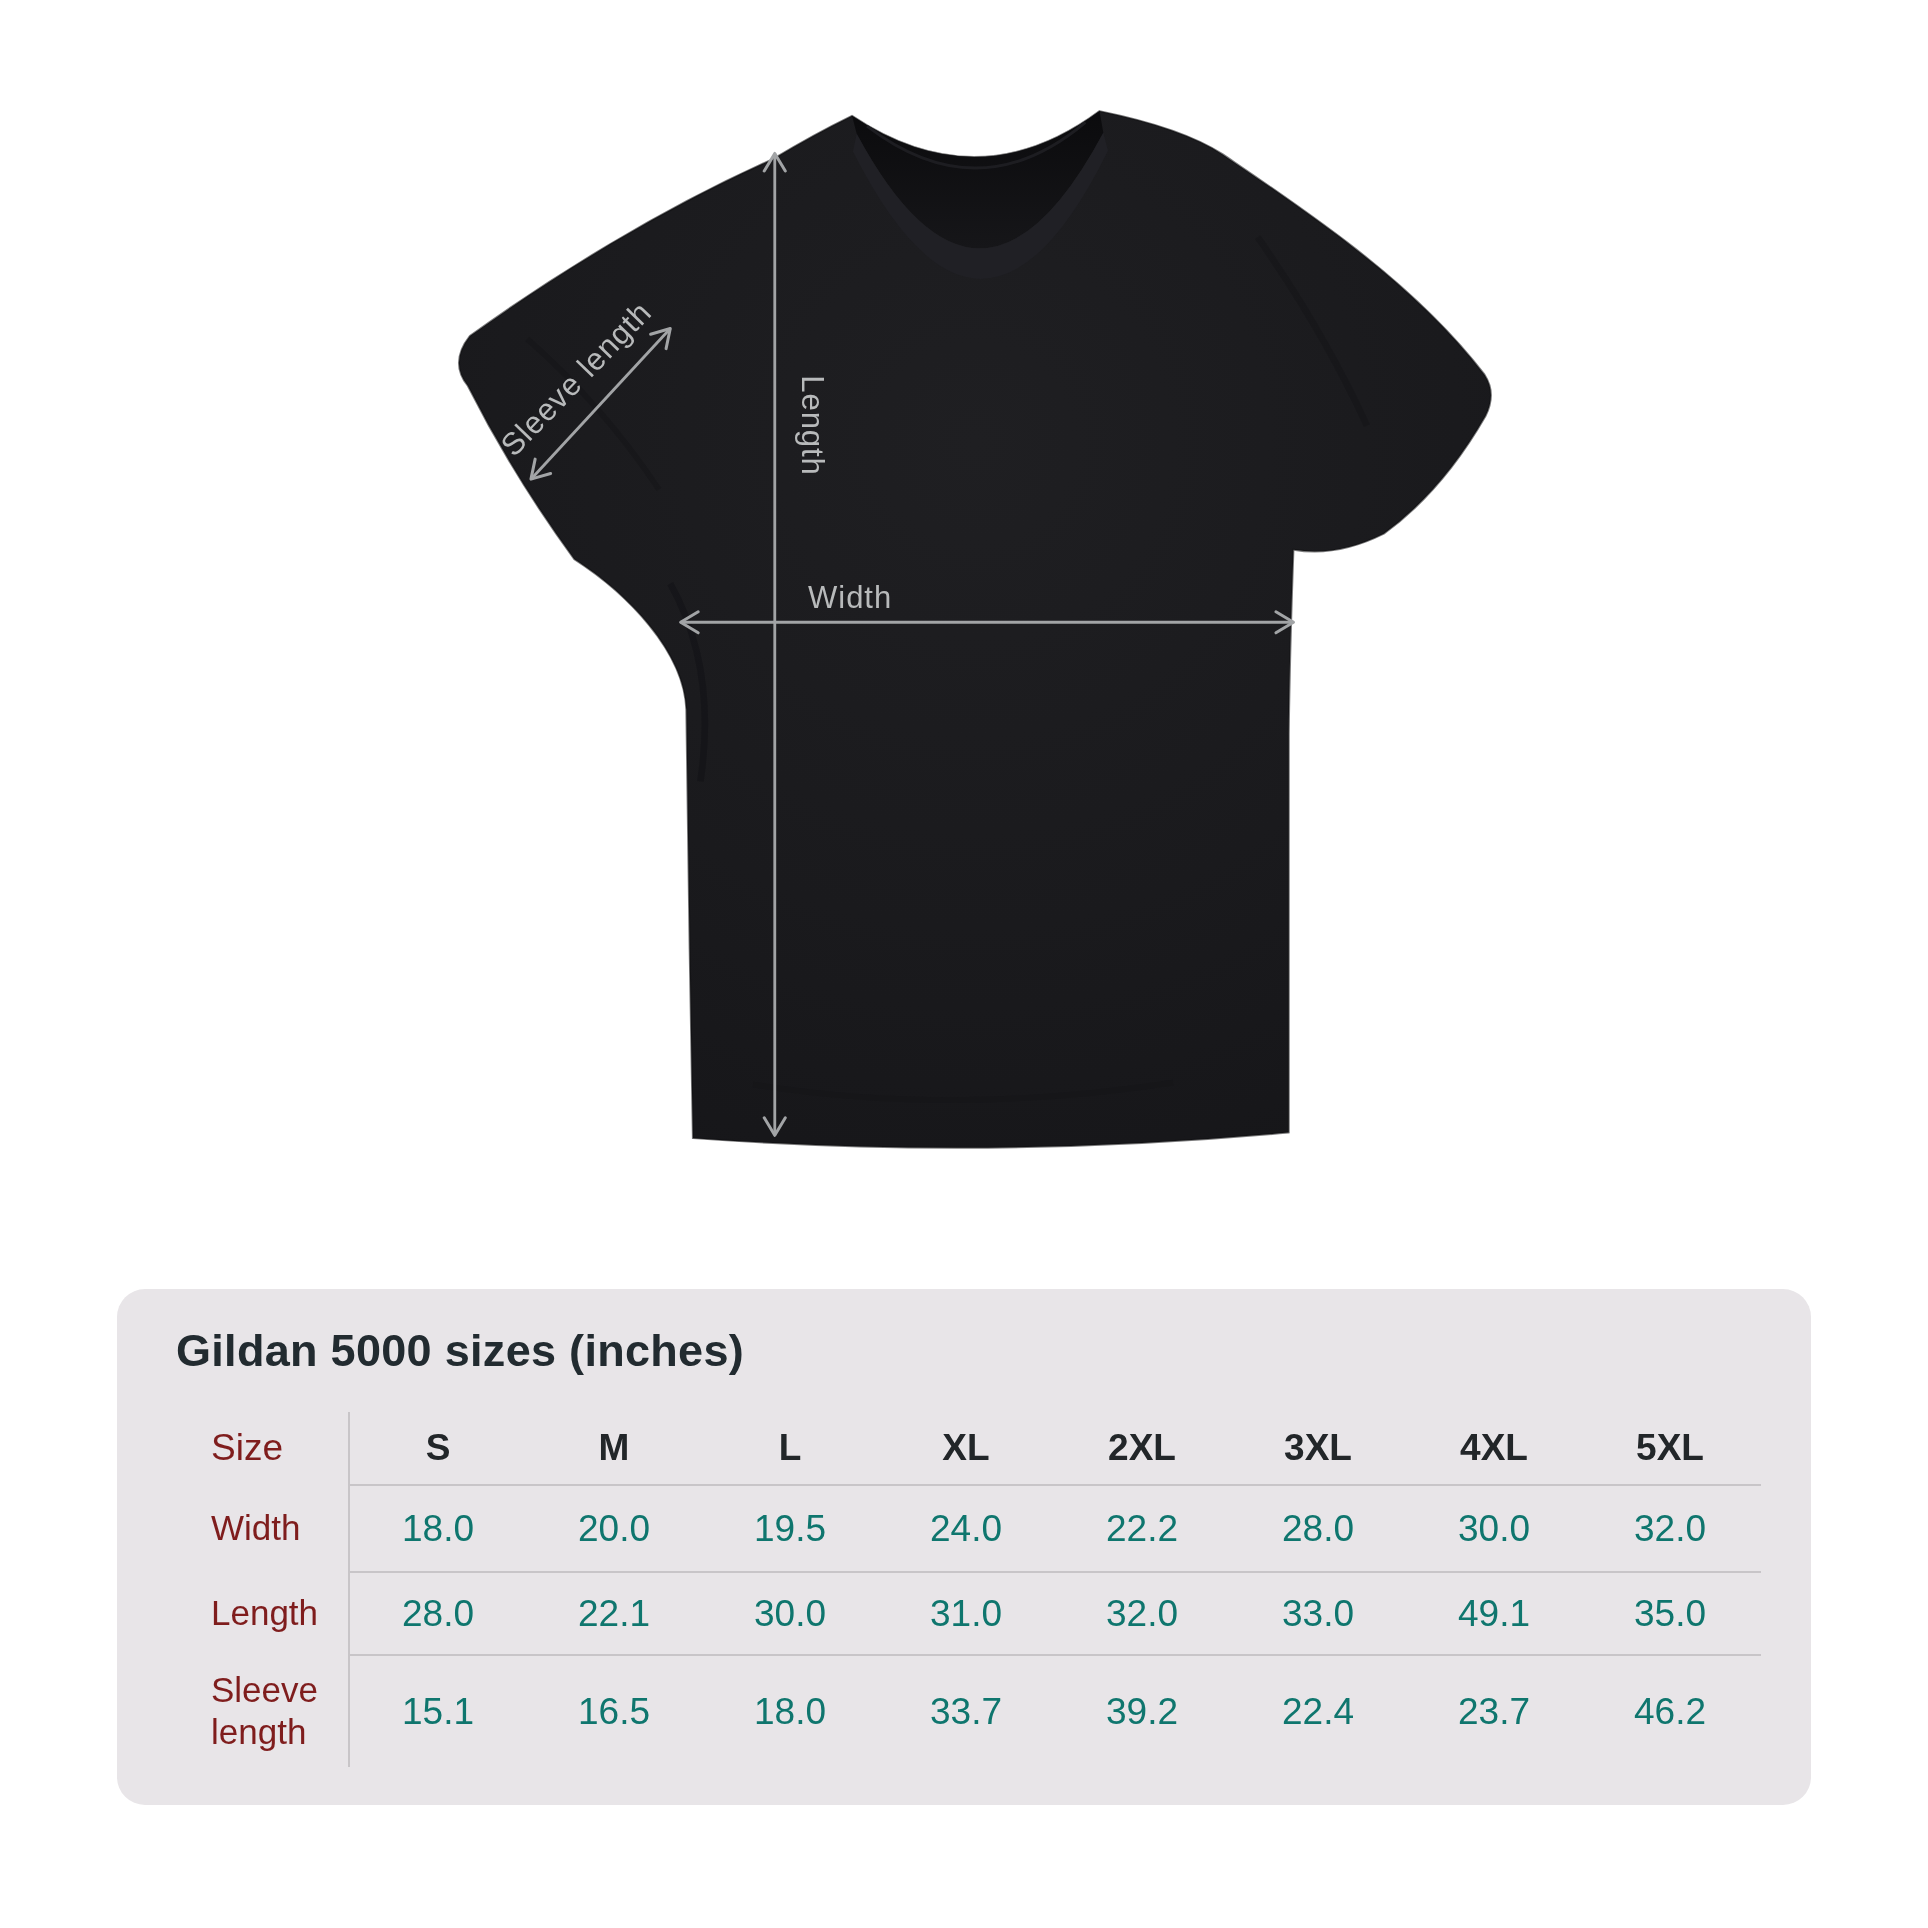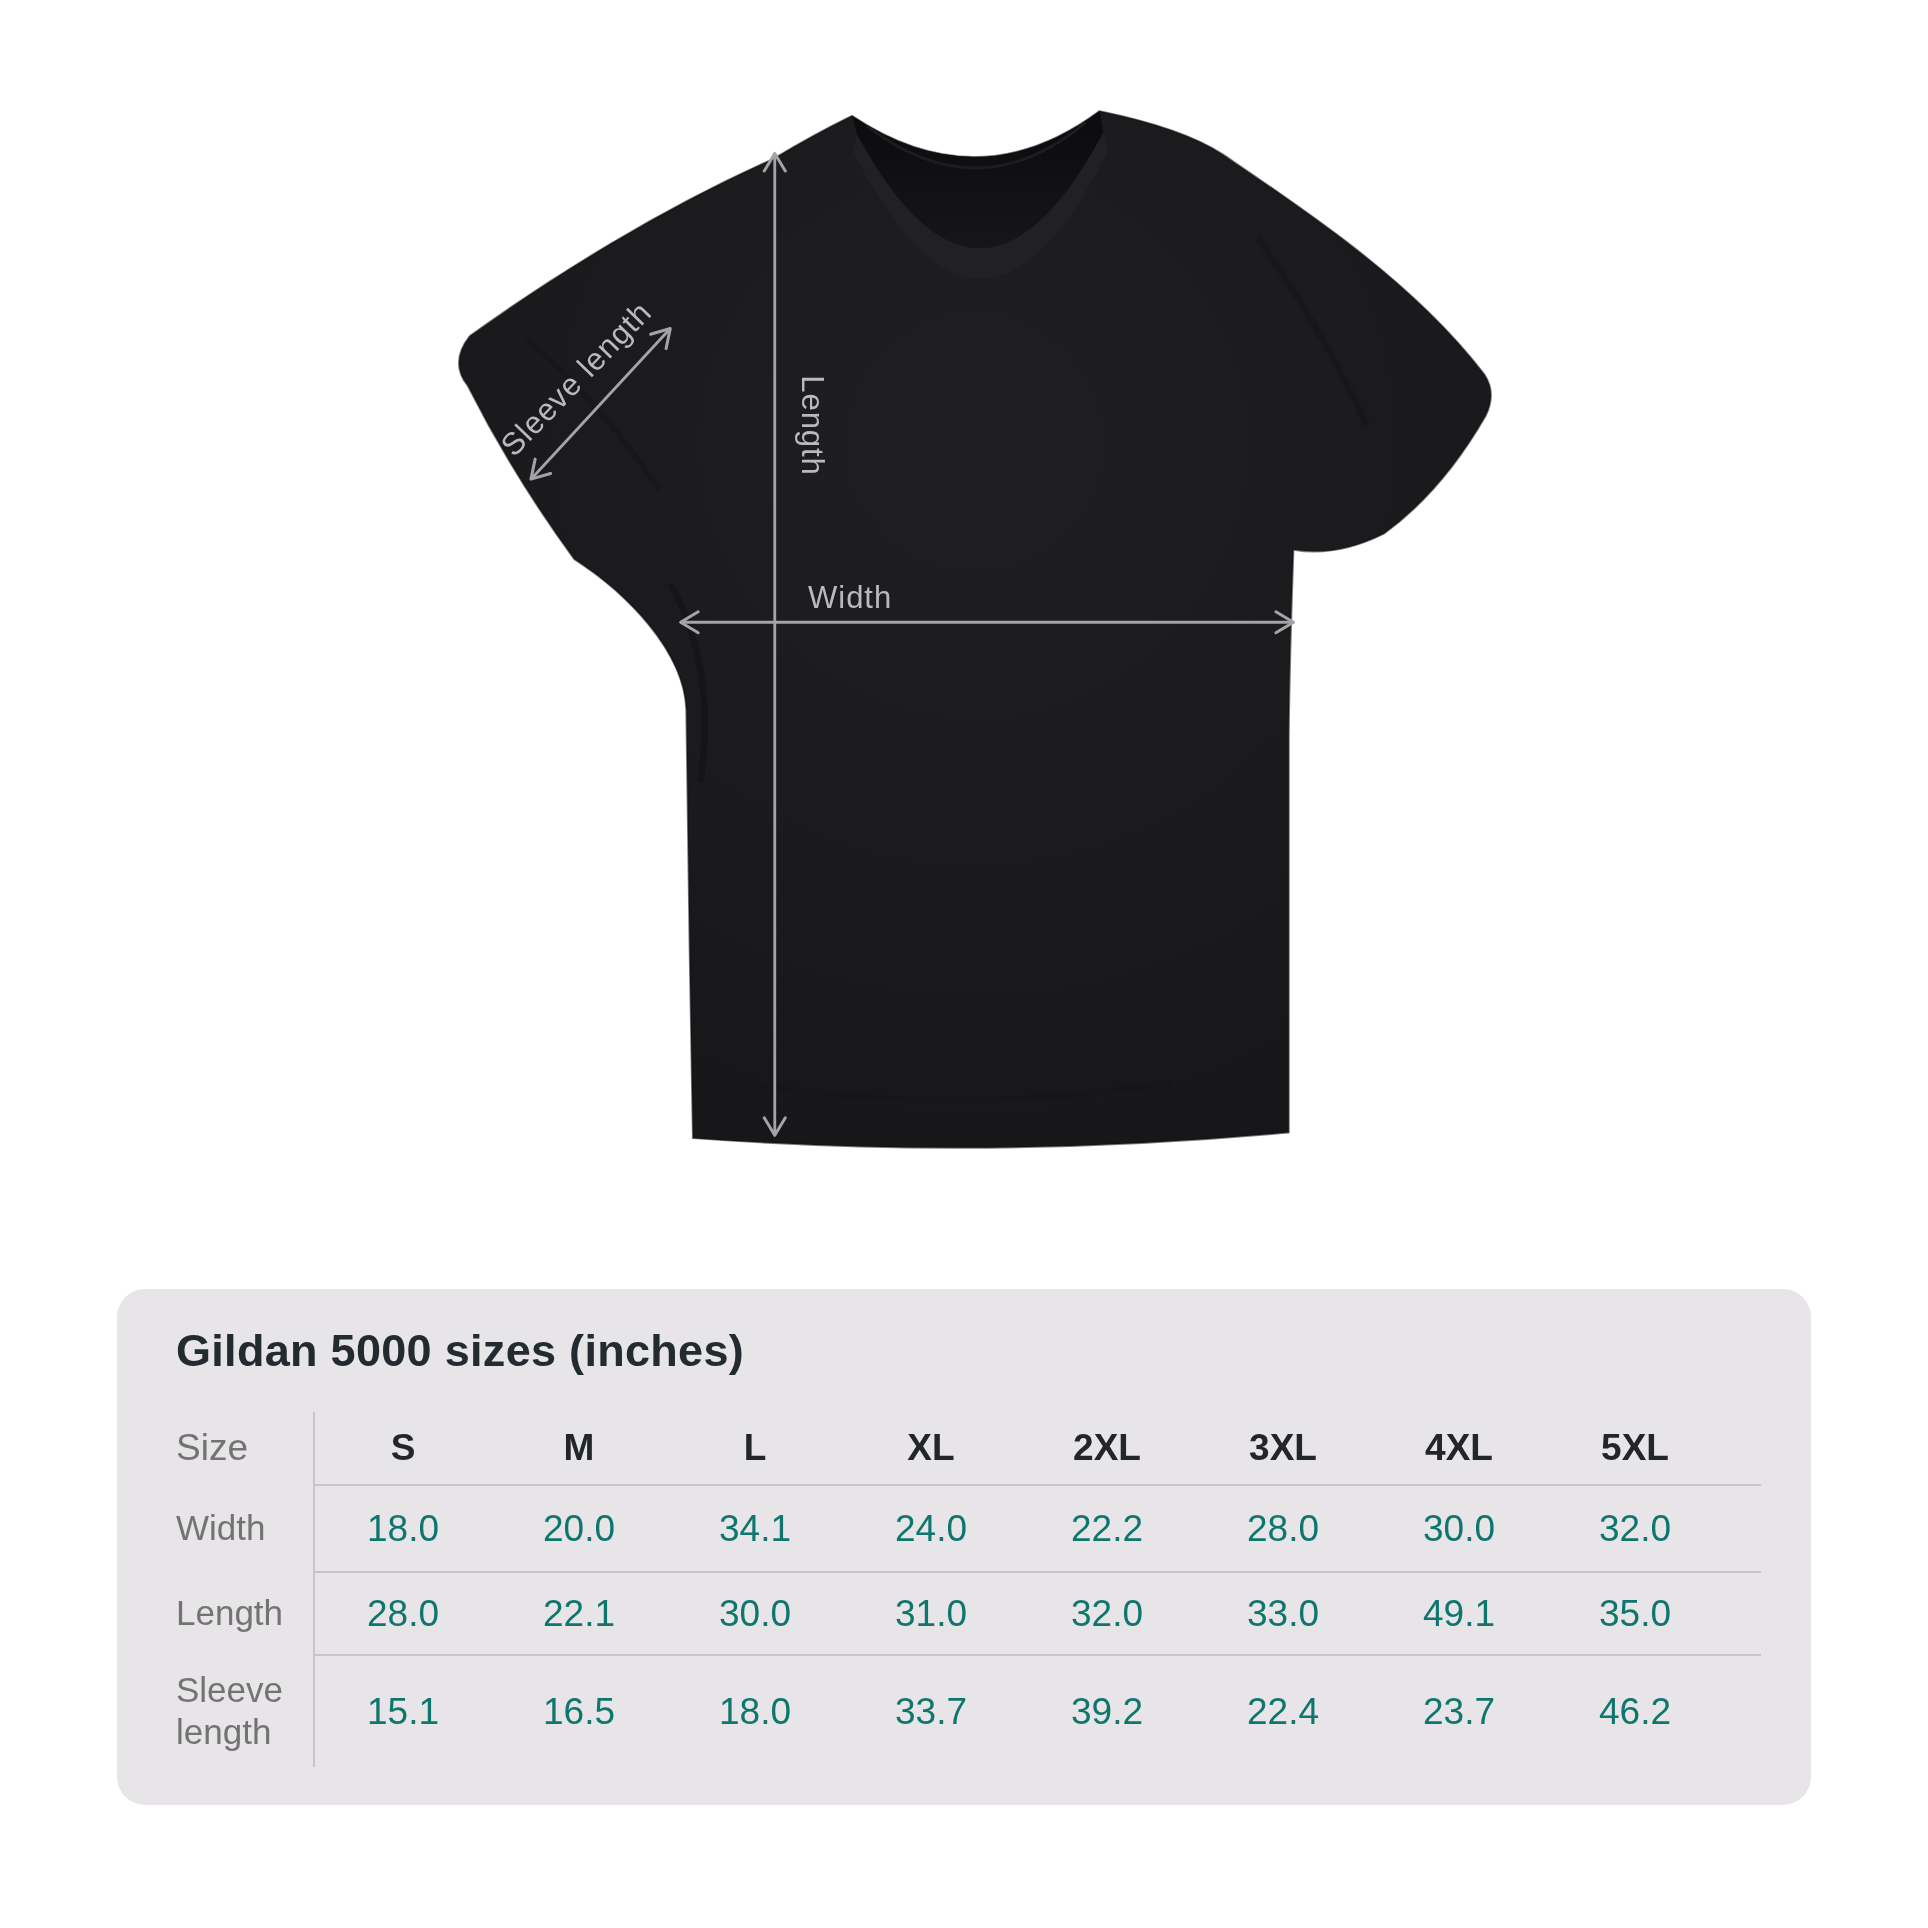--- a/index.html
+++ b/index.html
@@ -6,22 +6,22 @@
   #stage{position:relative;width:1928px;height:1928px;overflow:hidden;
          font-family:"Liberation Sans",sans-serif;background:#ffffff;}
   #diagram{position:absolute;left:0;top:0;}
 
   .card{position:absolute;left:117px;top:1289px;width:1694px;height:516px;
         background:var(--card-bg,#e8e5e8);border-radius:28px;}
   .card-title{position:absolute;left:59px;top:34px;margin:0;
         font-size:45px;line-height:55px;font-weight:700;color:#222b30;letter-spacing:0.3px;}
   .size-table{position:absolute;left:59px;top:123px;width:1585px;}
   .trow{display:flex;}
-  .rlabel{width:137px;display:flex;align-items:center;color:#737373;
-        font-size:35px;line-height:1.18;padding-right:9.4px;box-sizing:border-box;}
+  .rlabel{width:137px;display:flex;align-items:center;color:#7f1d1d;
+        font-size:35px;line-height:1.18;padding-right:9.4px;box-sizing:border-box;margin-left:35px;}
   .r-head .rlabel{font-size:37px;}
   .cells{flex:1;display:grid;grid-template-columns:repeat(8,176px);
         align-items:center;border-left:2.8px solid var(--line,#c8c5c8);}
   .trow + .trow .cells{border-top:2.8px solid var(--line,#c8c5c8);}
   .r-head{height:72px;}.r-width{height:87px;}.r-length{height:83px;}.r-sleeve{height:113px;}
   .cell{text-align:center;font-size:37px;color:#0f766e;}
   .r-head .cell{font-weight:700;color:#222629;font-size:37px;}
   .ann-text{fill:var(--lab,#b8babb);font-family:"Liberation Sans",sans-serif;letter-spacing:1px;}
 </style>
 </head>
@@ -98,21 +98,21 @@
             <div class="cell chead">3XL</div>
             <div class="cell chead">4XL</div>
             <div class="cell chead">5XL</div>
           </div>
         </div>
         <div class="trow r-width">
           <div class="rlabel">Width</div>
           <div class="cells">
             <div class="cell val">18.0</div>
             <div class="cell val">20.0</div>
-            <div class="cell val">34.1</div>
+            <div class="cell val">19.5</div>
             <div class="cell val">24.0</div>
             <div class="cell val">22.2</div>
             <div class="cell val">28.0</div>
             <div class="cell val">30.0</div>
             <div class="cell val">32.0</div>
           </div>
         </div>
         <div class="trow r-length">
           <div class="rlabel">Length</div>
           <div class="cells">

